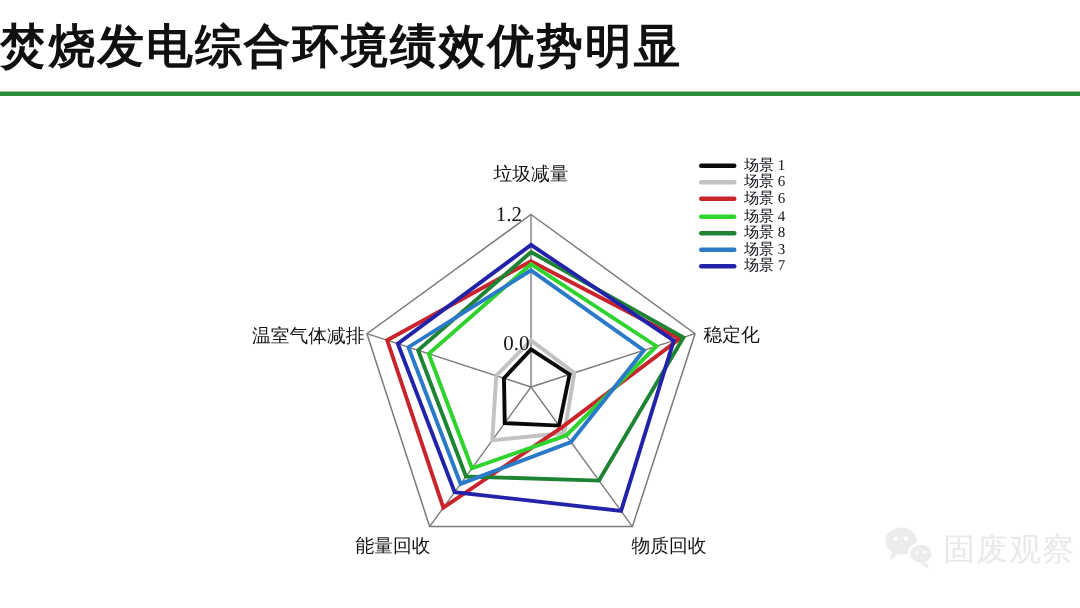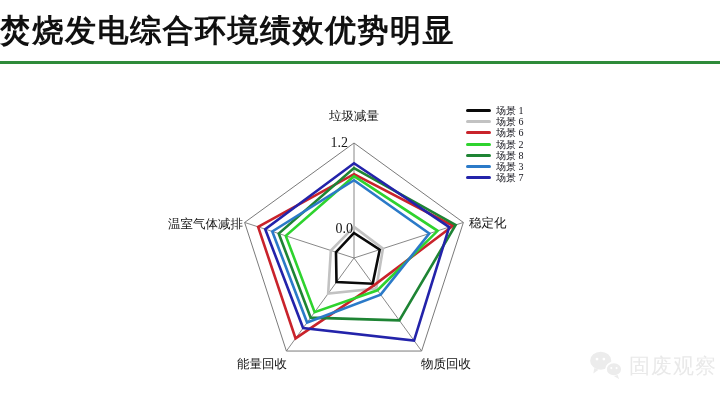--- a/index.html
+++ b/index.html
@@ -79,21 +79,21 @@
     <div class="legend-row">
       <span class="legend-swatch" style="background: rgb(194, 194, 194);"></span>
       <span class="legend-label">场景 6</span>
     </div>
     <div class="legend-row">
       <span class="legend-swatch" style="background: rgb(201, 35, 43);"></span>
       <span class="legend-label">场景 6</span>
     </div>
     <div class="legend-row">
       <span class="legend-swatch" style="background: rgb(46, 211, 46);"></span>
-      <span class="legend-label">场景 2</span>
+      <span class="legend-label">场景 4</span>
     </div>
     <div class="legend-row">
       <span class="legend-swatch" style="background: rgb(30, 132, 52);"></span>
       <span class="legend-label">场景 8</span>
     </div>
     <div class="legend-row">
       <span class="legend-swatch" style="background: rgb(43, 122, 200);"></span>
       <span class="legend-label">场景 3</span>
     </div>
     <div class="legend-row">

